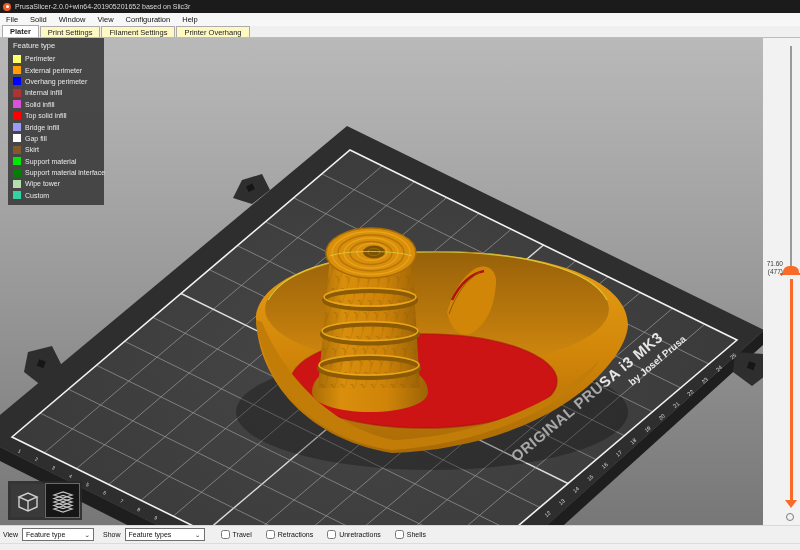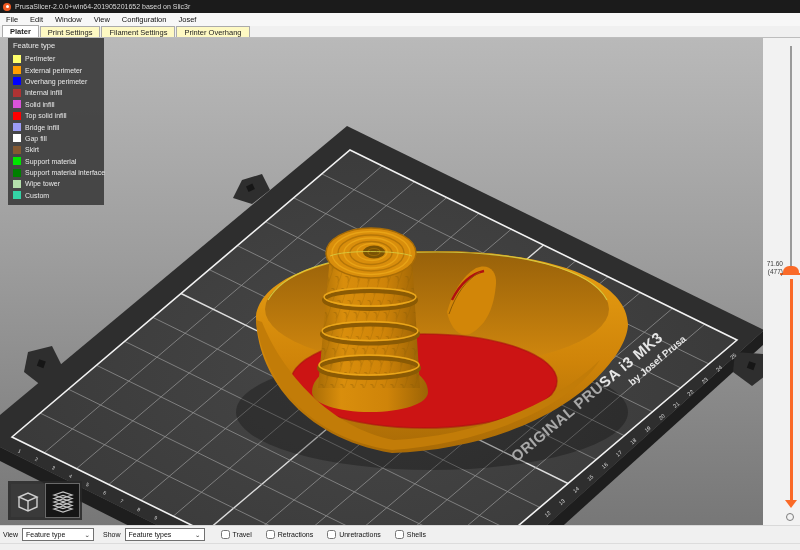--- a/index.html
+++ b/index.html
@@ -68,25 +68,25 @@
 
 <div id="app">
 
   <div class="titlebar">
     <div class="logo"></div>
     <div class="titletext">PrusaSlicer-2.0.0+win64-201905201652 based on Slic3r</div>
   </div>
 
   <div class="menubar" id="menubar">
       <div class="menuitem">File</div>
-      <div class="menuitem">Edit</div>
+      <div class="menuitem">Solid</div>
       <div class="menuitem">Window</div>
       <div class="menuitem">View</div>
       <div class="menuitem">Configuration</div>
-      <div class="menuitem">Josef</div>
+      <div class="menuitem">Help</div>
     </div>
 
   <div class="tabbar" id="tabbar">
       <div class="tab active">Plater</div>
       <div class="tab">Print Settings</div>
       <div class="tab">Filament Settings</div>
       <div class="tab">Printer Overhang</div>
     </div>
 
   <div id="viewport">

